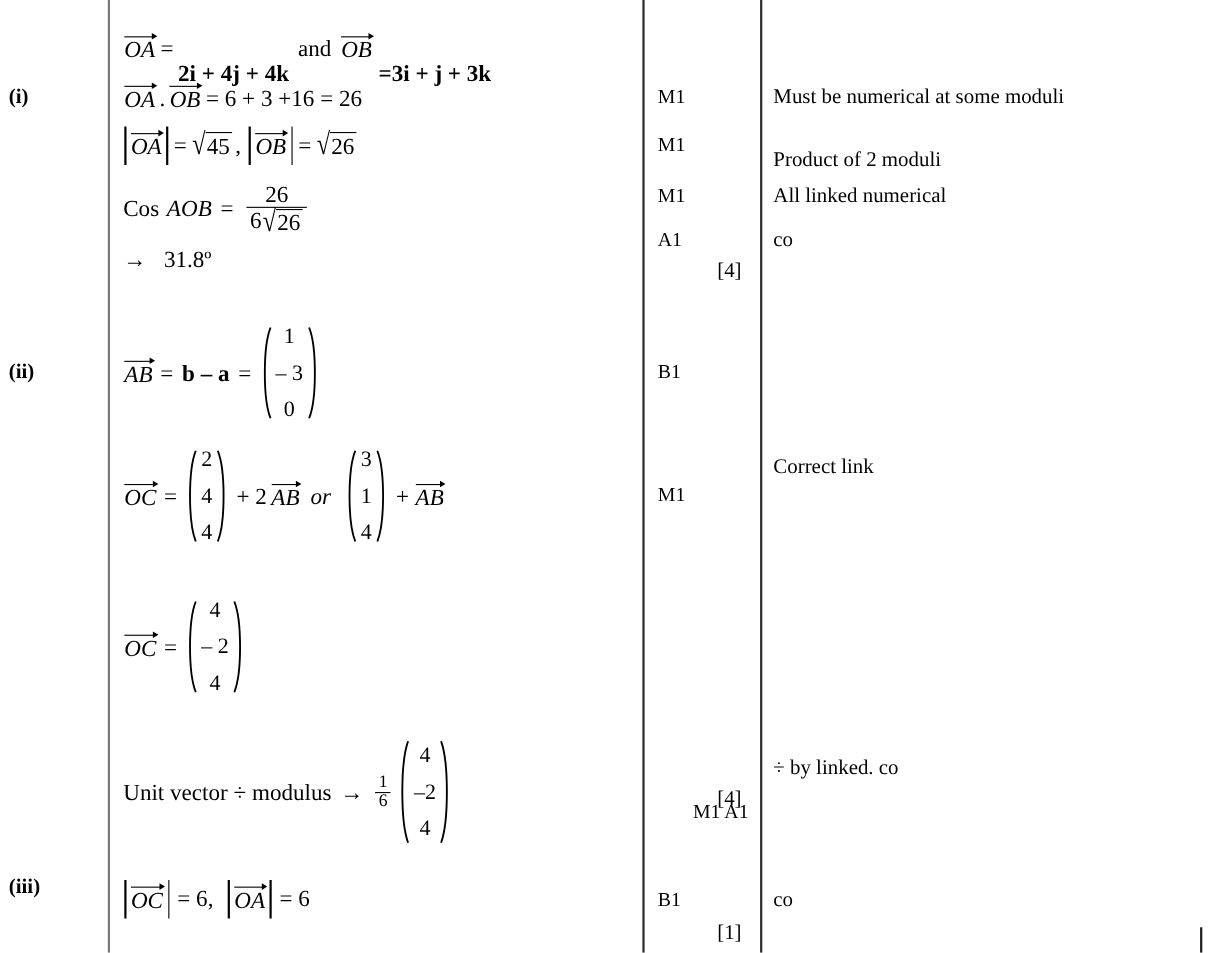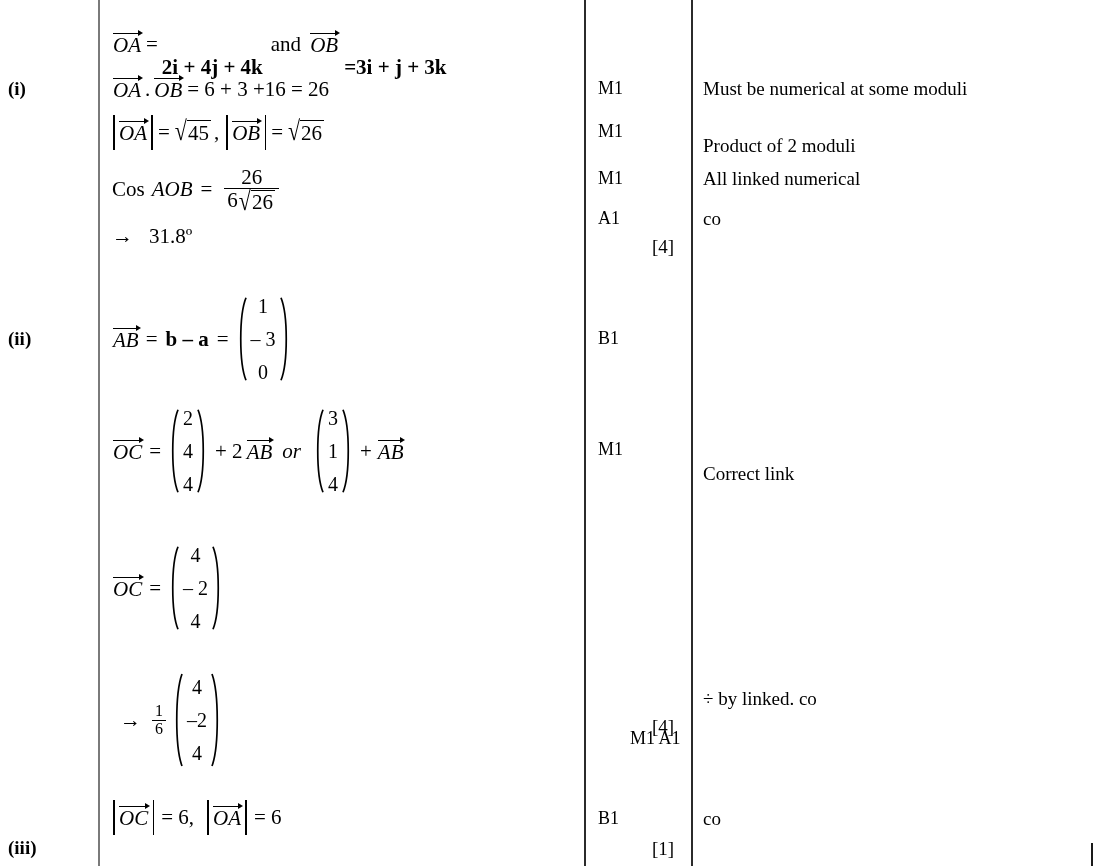--- a/index.html
+++ b/index.html
@@ -317,21 +317,21 @@
     <span class="paren r">
         <svg viewBox="0 0 11 100" preserveAspectRatio="none">
           <path d="M1 2 C8 22, 8 78, 1 98" stroke="#000" stroke-width="1.7" fill="none"></path>
         </svg>
       </span>
   </span>
   <span style="margin:0 5px 0 4px;">+</span>
   <span class="vec">AB<span class="arrowbar"></span></span>
 </div>
 <div class="abs mark" style="top:439px;">M1</div>
-<div class="abs note" style="top:463px;">Correct link</div>
+<div class="abs note" style="top:414px;">Correct link</div>
 
 <div class="abs work" style="top:545px;">
   <span class="vec">OC<span class="arrowbar"></span></span>
   <span class="op" style="margin-left:6px;">=</span>
   <span class="colvec" style="height:86px;">
     <span class="paren l">
         <svg viewBox="0 0 11 100" preserveAspectRatio="none">
           <path d="M10 2 C3 22, 3 78, 10 98" stroke="#000" stroke-width="1.7" fill="none"></path>
         </svg>
       </span>
@@ -342,20 +342,21 @@
     </span>
     <span class="paren r">
         <svg viewBox="0 0 11 100" preserveAspectRatio="none">
           <path d="M1 2 C8 22, 8 78, 1 98" stroke="#000" stroke-width="1.7" fill="none"></path>
         </svg>
       </span>
   </span>
 </div>
 
 <div class="abs work" style="top:672px;">
+  <span>Unit vector  ÷ modulus</span>
   <span class="arrowright">→</span>
   <span class="frac small">
     <span class="num">1</span>
     <span class="den">6</span>
   </span>
   <span class="colvec" style="height:96px;">
     <span class="paren l">
         <svg viewBox="0 0 11 100" preserveAspectRatio="none">
           <path d="M10 2 C3 22, 3 78, 10 98" stroke="#000" stroke-width="1.7" fill="none"></path>
         </svg>
@@ -369,21 +370,21 @@
         <svg viewBox="0 0 11 100" preserveAspectRatio="none">
           <path d="M1 2 C8 22, 8 78, 1 98" stroke="#000" stroke-width="1.7" fill="none"></path>
         </svg>
       </span>
   </span>
 </div>
 <div class="abs mark" style="top:728px;margin-left:32px;">M1 A1</div>
 <div class="abs note" style="top:688px;">÷ by linked.  co</div>
 <div class="abs total" style="top:716px;">[4]</div>
 
-<div class="abs part-label" style="top:837px;">(iii)</div>
+<div class="abs part-label" style="top:796px;">(iii)</div>
 
 <div class="abs work" style="top:804px;">
   <span class="modbar">
     <span class="vec">OC<span class="arrowbar"></span></span>
   </span>
   <span class="op" style="margin-left:6px;">= 6,</span>
   <span class="modbar" style="margin-left:9px;">
     <span class="vec">OA<span class="arrowbar"></span></span>
   </span>
   <span class="op" style="margin-left:6px;">= 6</span>

